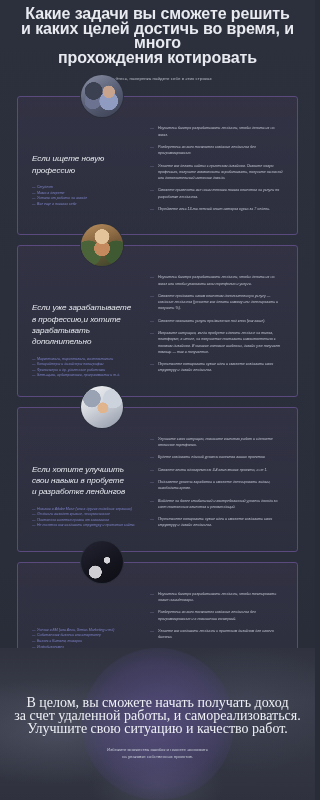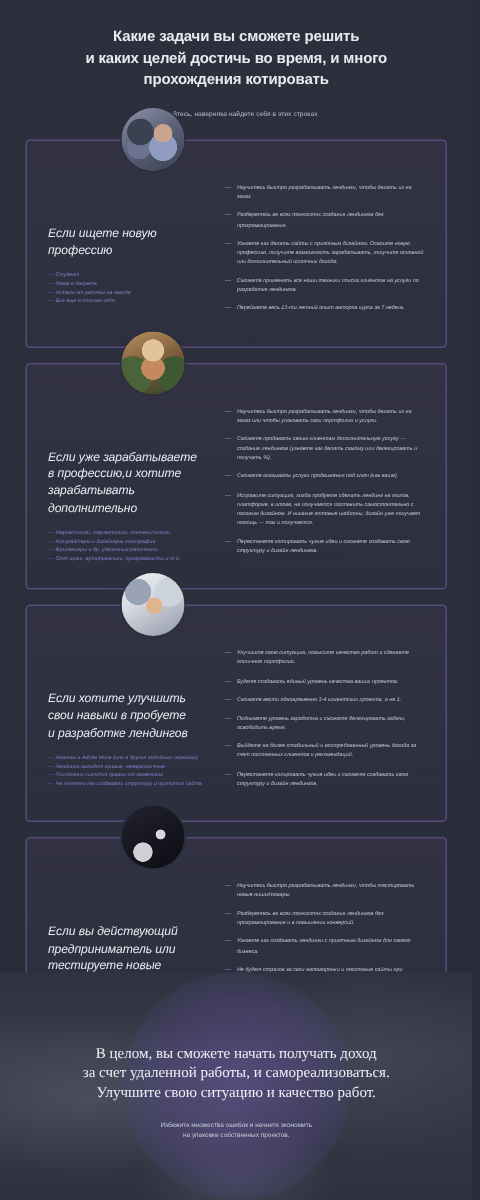--- a/index.html
+++ b/index.html
@@ -11,22 +11,22 @@
   }
   .page {
     position:relative; width:315px; height:800px;
     background:linear-gradient(180deg,#2c303c 0%,#2b2f3b 40%,#2a2e3a 70%,#272b36 100%);
     overflow:hidden;
   }
 
   
   .header { padding-top:7px; text-align:center; }
   .header h1 {
-    font-size:10px; line-height:14.6px; font-weight:700;
-    color:#e8eaf0; letter-spacing:-0.1px;margin-top:11px;
+    font-size:16px; line-height:14.6px; font-weight:700;
+    color:#e8eaf0; letter-spacing:-0.1px;
   }
   .header h1 .ln { display:block; }
   .header .sub {
     margin-top:10px; font-size:4.4px; line-height:7px;
     color:#b9bdc9; font-weight:400; letter-spacing:0.05px;
   }
 
   
   .cards { margin-top:14px; position:relative; }
   .card-wrap { position:relative; margin:0 17px 10px 17px; }
@@ -117,21 +117,21 @@
     position:absolute; left:50%; top:50%;
     width:152px; height:152px; margin-left:-76px; margin-top:-76px;
     border-radius:50%;
     background:radial-gradient(circle,rgba(104,88,160,.55) 0%,rgba(82,70,132,.40) 55%,rgba(60,55,100,.10) 78%,transparent 82%);
   }
   .footer-inner {
     position:relative; z-index:2; text-align:center; padding-top:48px;
   }
   .footer h3 {
     font-family:"Liberation Serif", serif;
-    font-size:10px; line-height:13.2px; font-weight:400; color:#eef0f5;
+    font-size:14px; line-height:13.2px; font-weight:400; color:#eef0f5;
   }
   .footer h3 .ln { display:block; }
   .footer .fsub {
     margin-top:10px; font-size:4.3px; line-height:7.4px; color:#c6cad6;
   }
   .footer .fsub .ln { display:block; }
 </style>
 </head>
 <body>
 
@@ -284,25 +284,20 @@
         </div>
       </div>
     </div>
 
     <div class="card-wrap">
       <div class="avatar">
           <span class="ph p4"></span>
         </div>
       <div class="card">
         <div class="col-left">
-          <h2>
-            <span class="ln">Если вы действующий</span>
-            <span class="ln">предприниматель или</span>
-            <span class="ln">тестируете новые гипотезы</span>
-          </h2>
           <div class="tags">
             <div class="tag"><span class="dash">—</span><span>Ученик в БМ (или Аяза, Genius Marketing и тд)</span></div>
             <div class="tag"><span class="dash">—</span><span>Собственник бизнеса или стартапер</span></div>
             <div class="tag"><span class="dash">—</span><span>Бизнес с Китаем, товарка</span></div>
             <div class="tag"><span class="dash">—</span><span>Инфобизнесмен</span></div>
           </div>
         </div>
         <div class="col-right">
           <div class="bullets">
             <div class="bullet">

